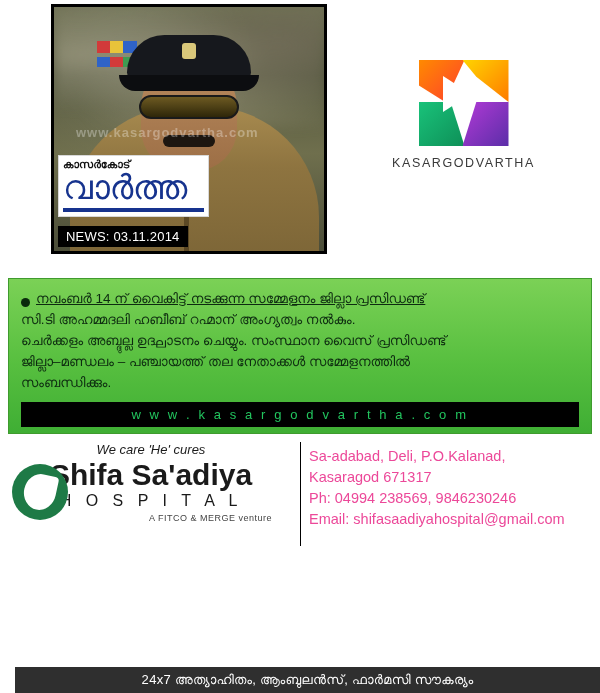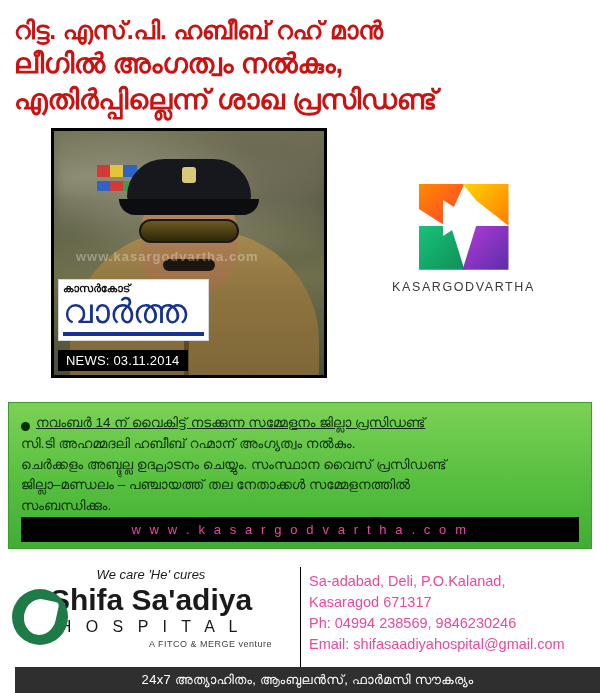--- a/index.html
+++ b/index.html
@@ -295,33 +295,34 @@
     text-decoration: underline;
   }
   .bullet-dot {
     width: 9px; height: 9px;
     background: #0a2a0c;
     border-radius: 50%;
     margin-top: 6px;
     flex: 0 0 auto;
   }
   .url-bar {
+    margin-top: 8px;
     background: #000000;
-    color: #ec4899;
+    color: #22c55e;
     text-align: center;
     font-size: 13px;
     letter-spacing: 2.6px;
     padding: 5px 0;
   }
 
   
   .footer {
     position: relative;
     display: flex;
-    margin-top: 14px;
+    margin-top: 4px;
     padding: 0 6px;
     height: 112px;
     box-sizing: border-box;
   }
   .footer-left {
     width: 290px;
     text-align: center;
     position: relative;
     padding-top: 4px;
   }
@@ -390,25 +391,20 @@
     font-size: 13px;
     padding: 5px 0;
     letter-spacing: 0.3px;
   }
 </style>
 </head>
 <body>
 
 <div class="page">
 
-  <div class="headline">
-    <div class="headline-line hl-1">റിട്ട. എസ്.പി. ഹബീബ് റഹ് മാന്‍</div>
-    <div class="headline-line hl-2">ലീഗില്‍ അംഗത്വം നല്‍കും,</div>
-    <div class="headline-line hl-3">എതിര്‍പ്പില്ലെന്ന് ശാഖ പ്രസിഡണ്ട്</div>
-  </div>
 
   <div class="middle">
 
     <div class="photo-wrap">
       <div class="photo">
         <div class="crowd"></div>
         <div class="uniform"></div>
         <div class="badge-strip"></div>
         <div class="badge-strip2"></div>
         <div class="head"></div>

